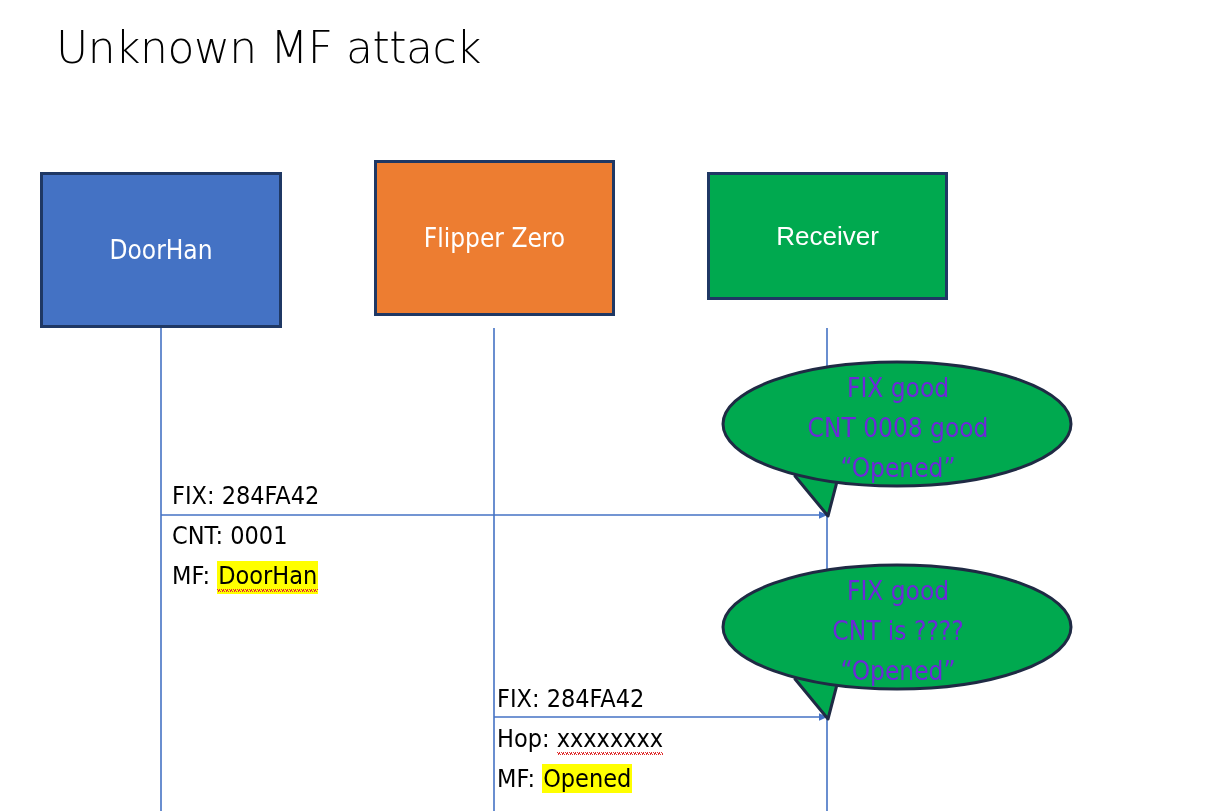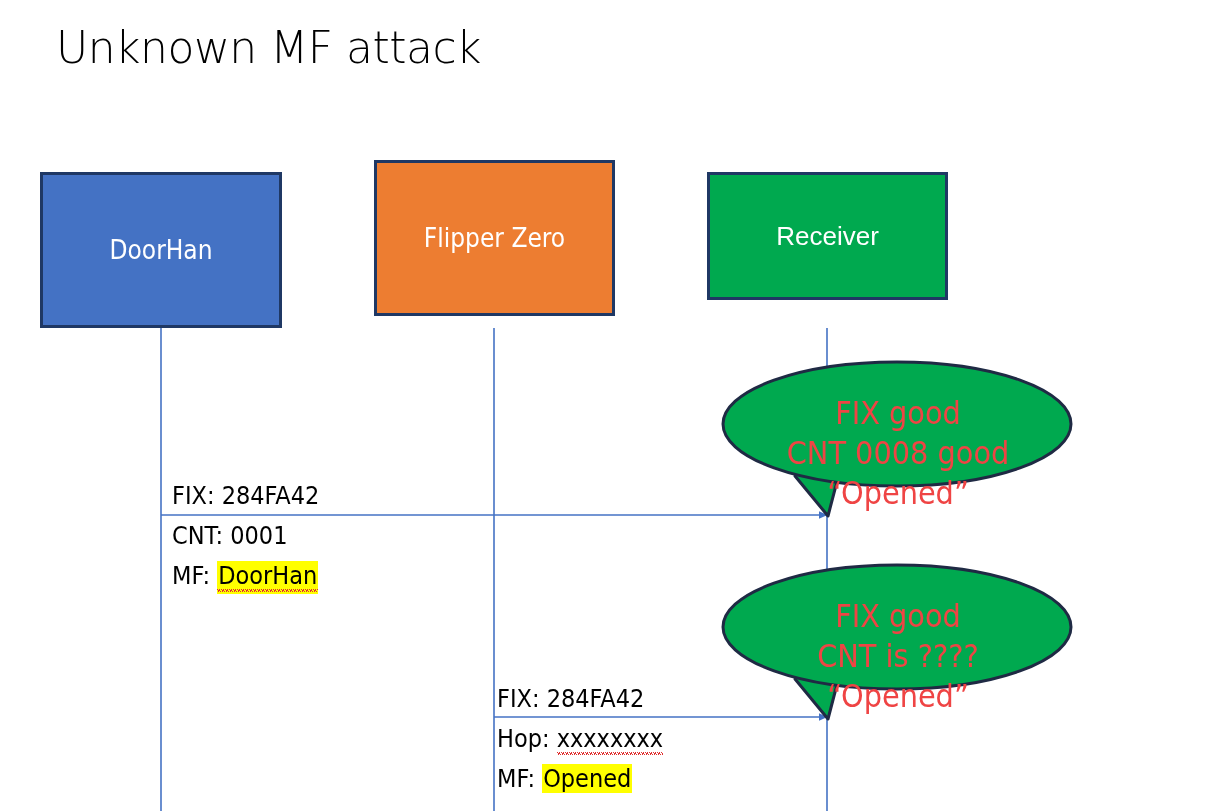--- a/index.html
+++ b/index.html
@@ -96,27 +96,26 @@
         transparent 1px, transparent 2px);
     background-repeat: repeat-x;
     background-size: 4px 3px;
     background-position: left bottom 2px;
     padding-bottom: 4px;
   }
 
   
   .bubble-text {
     position: absolute;
-    color: #ef4444;
+    color: #6d28d9;
     font-family: "DejaVu Sans Condensed", "DejaVu Sans", sans-serif;
-    font-size: 32px;
+    font-size: 26px;
     line-height: 40px;
     text-align: center;
     white-space: nowrap;
-    margin-top: 25px;
   }
   #bubble1-text { left: 733px; top: 368px; width: 330px; }
   #bubble2-text { left: 733px; top: 571px; width: 330px; }
   .bubble-line { display: block; height: 40px; }
 </style>
 </head>
 <body>
 
 <div id="slide">
 

